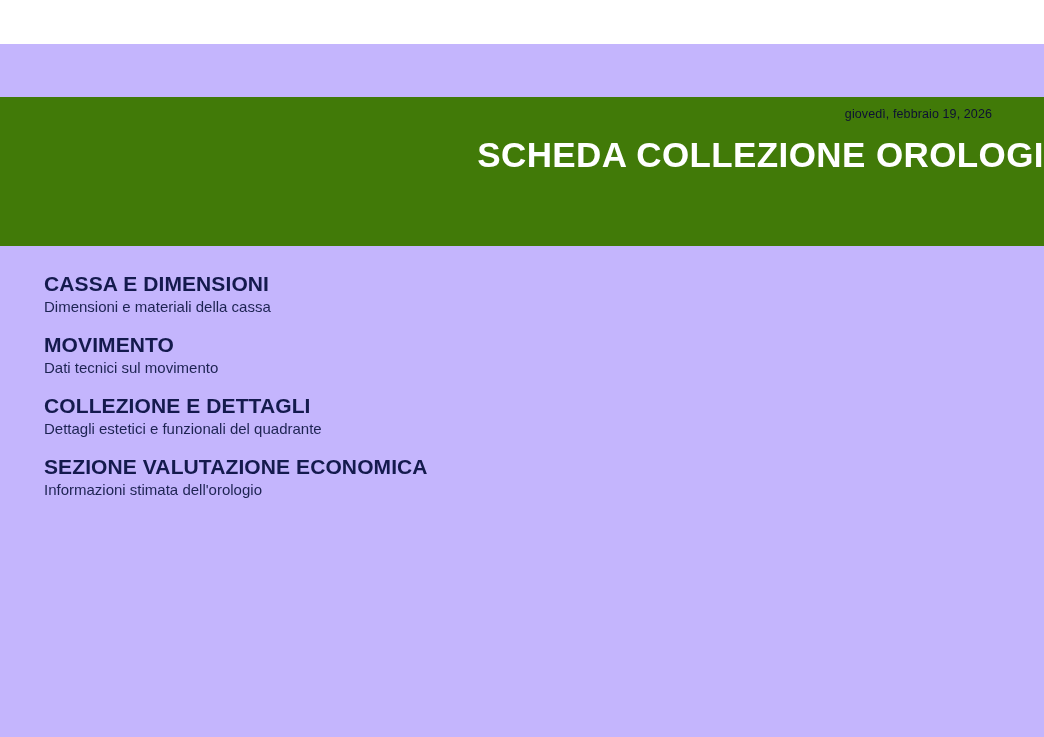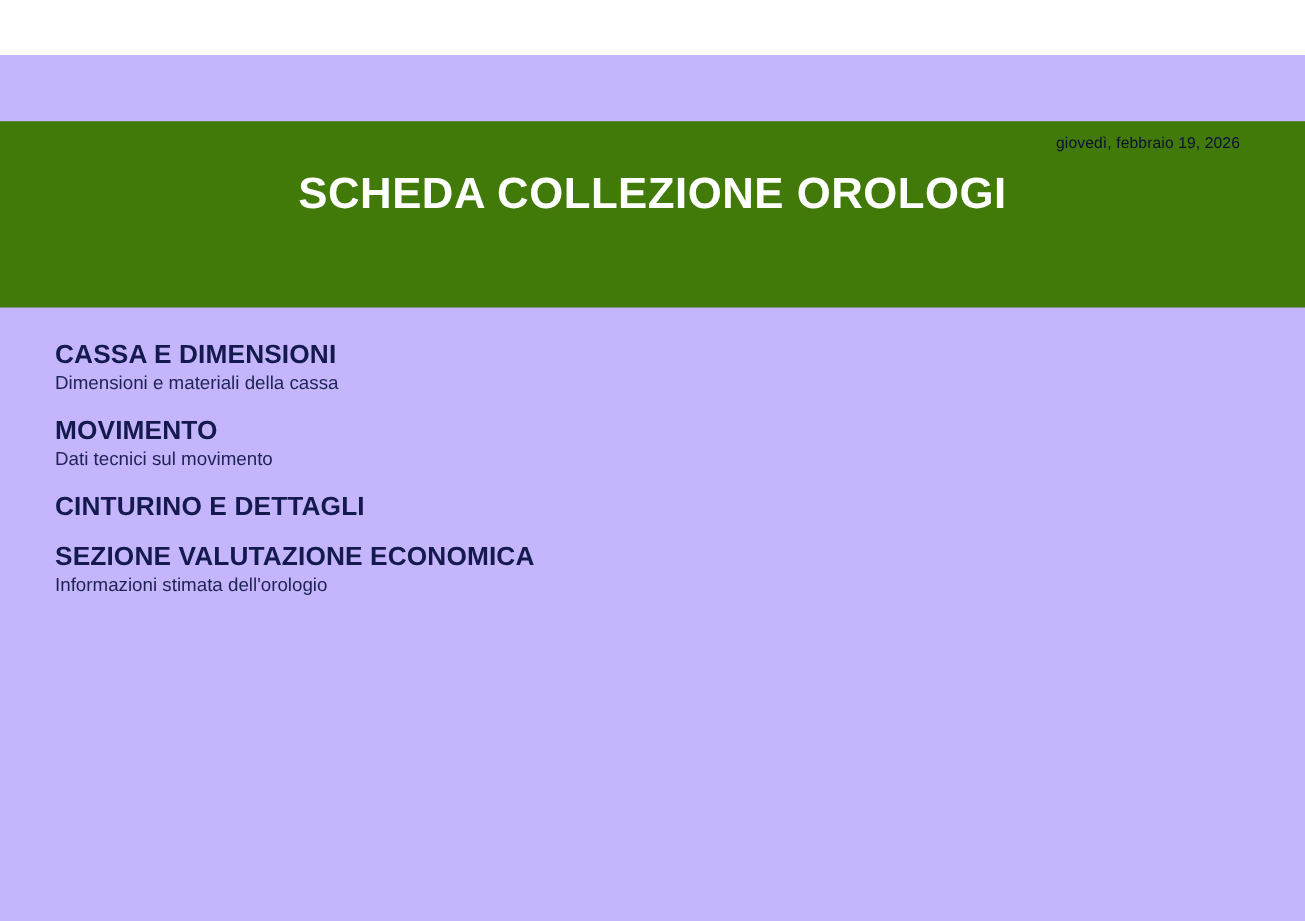--- a/index.html
+++ b/index.html
@@ -39,21 +39,21 @@
     font-weight: 400;
     color: #0d1033;
     letter-spacing: 0.1px;
     white-space: nowrap;
   }
   .header-title {
     position: absolute;
     left: 0;
     right: 0;
     top: 38px;
-    text-align: center;
+    text-align: right;
     font-size: 35px;
     font-weight: bold;
     color: #ffffff;
     letter-spacing: 0.4px;
     line-height: 40px;
     white-space: nowrap;
   }
 
   
   .sections {
@@ -102,21 +102,22 @@
       <div class="section-heading">CASSA E DIMENSIONI</div>
       <div class="section-desc">Dimensioni e materiali della cassa</div>
     </div>
 
     <div class="section-item">
       <div class="section-heading">MOVIMENTO</div>
       <div class="section-desc">Dati tecnici sul movimento</div>
     </div>
 
     <div class="section-item">
-      <div class="section-heading">CINTURINO E DETTAGLI</div>
+      <div class="section-heading">COLLEZIONE E DETTAGLI</div>
+      <div class="section-desc">Dettagli estetici e funzionali del quadrante</div>
     </div>
 
 
     <div class="section-item">
       <div class="section-heading">SEZIONE VALUTAZIONE ECONOMICA</div>
       <div class="section-desc">Informazioni stimata dell'orologio</div>
     </div>
 
   </div>
 

